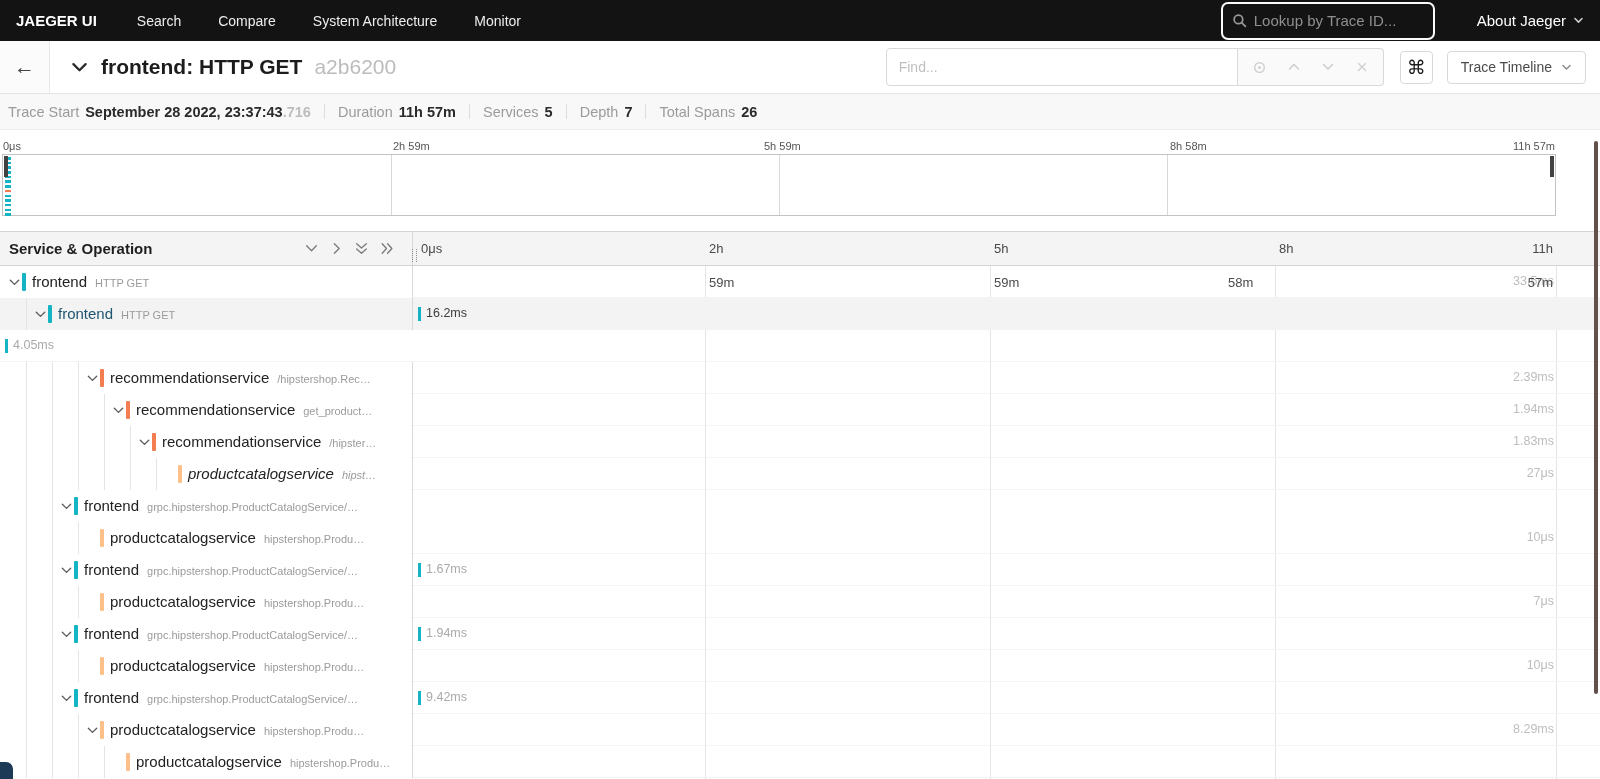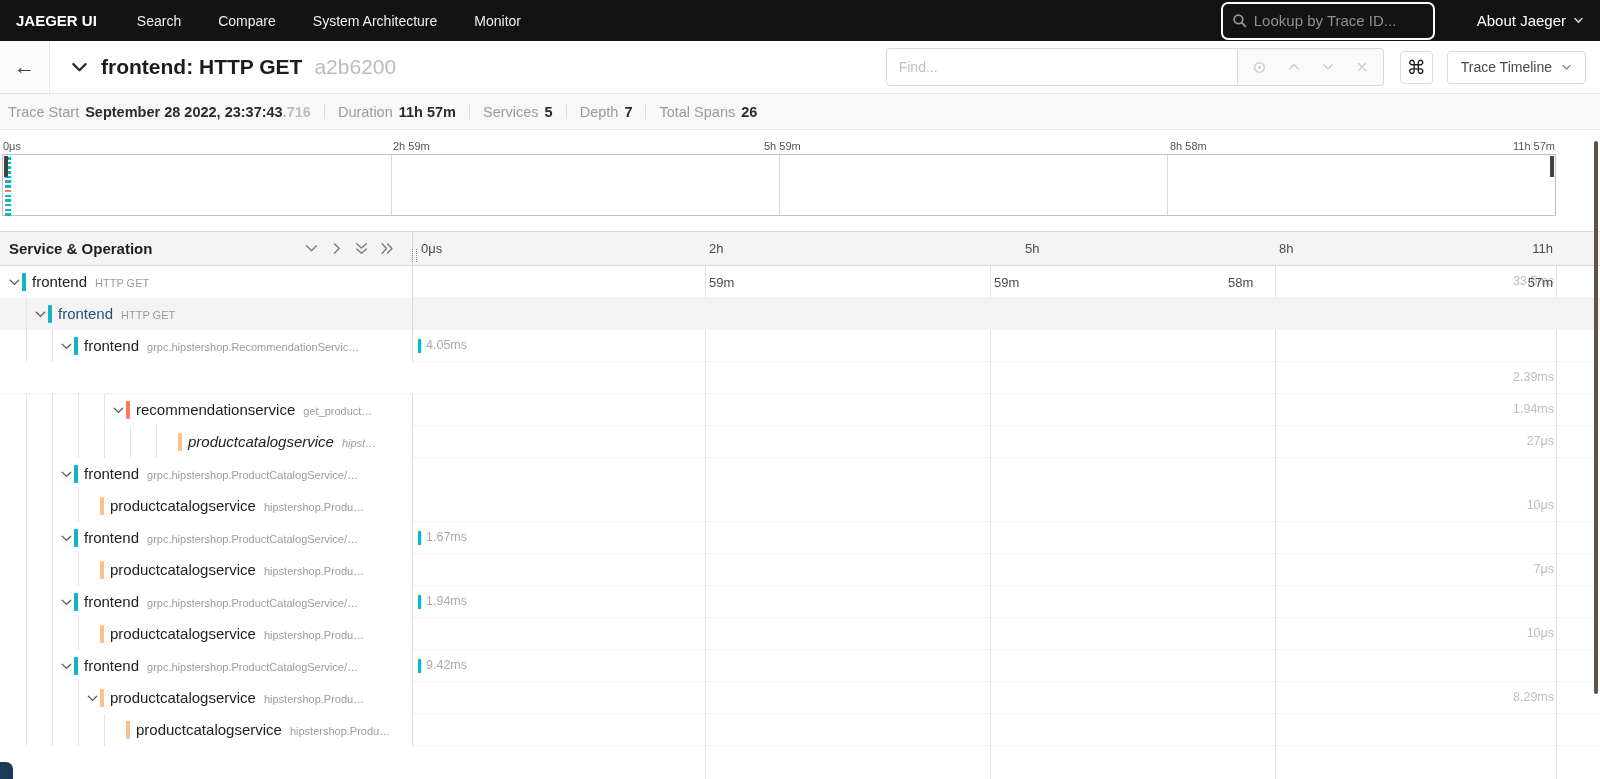--- a/index.html
+++ b/index.html
@@ -261,21 +261,21 @@
             </svg>
           </span>
       </span>
       <span class="grip"></span>
     </div>
   </div>
   <div id="tick-layer">
       <div class="tick-l1" style="left: 421px;">0μs</div>
       <div class="tick-l1" style="left: 709px;">2h</div>
       <div class="tick-l2" style="left: 709px;">59m</div>
-      <div class="tick-l1" style="left: 1025px;">5h</div>
+      <div class="tick-l1" style="left: 994px;">5h</div>
       <div class="tick-l2" style="left: 994px;">59m</div>
       <div class="tick-l1" style="left: 1279px;">8h</div>
       <div class="tick-l2" style="left: 1228px;">58m</div>
       <div class="tick-l1" style="right: 47px;">11h</div>
       <div class="tick-l2" style="right: 47px;">57m</div>
     </div>
 
   <div class="tt-rows" id="rows">
       <div class="row">
         <div class="row-left">
@@ -295,59 +295,83 @@
         <div class="row-left">
           <div class="guide" style="left: 26px;"></div>
           <span class="row-chevron" style="left: 34px;">
             <svg width="13" height="13" viewBox="0 0 14 14">
               <polyline points="2.5,4.5 7,9 11.5,4.5" fill="none" stroke="#5a5a5a" stroke-width="1.4" stroke-linecap="round" stroke-linejoin="round"></polyline>
             </svg>
           </span>
           <div class="span-bar" style="left: 48px; background: rgb(20, 180, 197);"></div>
           <span class="svc-name" style="left: 58px;">frontend<span class="op-name">HTTP GET</span></span>
         </div>
-      </div>
-      <div class="row">
-        <div class="row-left">
-          <div class="guide" style="left: 26px;"></div>
-          <div class="guide" style="left: 52px;"></div>
-          <span class="row-chevron" style="left: 60px;">
-            <svg width="13" height="13" viewBox="0 0 14 14">
-              <polyline points="2.5,4.5 7,9 11.5,4.5" fill="none" stroke="#5a5a5a" stroke-width="1.4" stroke-linecap="round" stroke-linejoin="round"></polyline>
-            </svg>
-          </span>
-          <div class="span-bar" style="left: 74px; background: rgb(20, 180, 197);"></div>
-          <span class="svc-name" style="left: 84px;">frontend<span class="op-name">grpc.hipstershop.RecommendationServic…</span></span>
-        </div>
+        <div class="row-right">
+          <div class="mini-bar" style="background: rgb(20, 180, 197);"></div>
+          <span class="dur-left">16.2ms</span>
+        </div>
+      </div>
+      <div class="row">
         <div class="row-right">
           <div class="mini-bar" style="background: rgb(20, 180, 197);"></div>
           <span class="dur-left">4.05ms</span>
         </div>
       </div>
       <div class="row">
+        <div class="row-left">
+          <div class="guide" style="left: 26px;"></div>
+          <div class="guide" style="left: 52px;"></div>
+          <div class="guide" style="left: 78px;"></div>
+          <span class="row-chevron" style="left: 86px;">
+            <svg width="13" height="13" viewBox="0 0 14 14">
+              <polyline points="2.5,4.5 7,9 11.5,4.5" fill="none" stroke="#5a5a5a" stroke-width="1.4" stroke-linecap="round" stroke-linejoin="round"></polyline>
+            </svg>
+          </span>
+          <div class="span-bar" style="left: 100px; background: rgb(244, 125, 82);"></div>
+          <span class="svc-name" style="left: 110px;">recommendationservice<span class="op-name">/hipstershop.Rec…</span></span>
+        </div>
         <div class="row-right">
           <span class="dur-right">2.39ms</span>
         </div>
       </div>
       <div class="row">
         <div class="row-left">
           <div class="guide" style="left: 26px;"></div>
           <div class="guide" style="left: 52px;"></div>
           <div class="guide" style="left: 78px;"></div>
           <div class="guide" style="left: 104px;"></div>
           <span class="row-chevron" style="left: 112px;">
             <svg width="13" height="13" viewBox="0 0 14 14">
               <polyline points="2.5,4.5 7,9 11.5,4.5" fill="none" stroke="#5a5a5a" stroke-width="1.4" stroke-linecap="round" stroke-linejoin="round"></polyline>
             </svg>
           </span>
           <div class="span-bar" style="left: 126px; background: rgb(244, 125, 82);"></div>
           <span class="svc-name" style="left: 136px;">recommendationservice<span class="op-name">get_product…</span></span>
         </div>
         <div class="row-right">
           <span class="dur-right">1.94ms</span>
+        </div>
+      </div>
+      <div class="row">
+        <div class="row-left">
+          <div class="guide" style="left: 26px;"></div>
+          <div class="guide" style="left: 52px;"></div>
+          <div class="guide" style="left: 78px;"></div>
+          <div class="guide" style="left: 104px;"></div>
+          <div class="guide" style="left: 130px;"></div>
+          <span class="row-chevron" style="left: 138px;">
+            <svg width="13" height="13" viewBox="0 0 14 14">
+              <polyline points="2.5,4.5 7,9 11.5,4.5" fill="none" stroke="#5a5a5a" stroke-width="1.4" stroke-linecap="round" stroke-linejoin="round"></polyline>
+            </svg>
+          </span>
+          <div class="span-bar" style="left: 152px; background: rgb(244, 125, 82);"></div>
+          <span class="svc-name" style="left: 162px;">recommendationservice<span class="op-name">/hipster…</span></span>
+        </div>
+        <div class="row-right">
+          <span class="dur-right">1.83ms</span>
         </div>
       </div>
       <div class="row">
         <div class="row-left">
           <div class="guide" style="left: 26px;"></div>
           <div class="guide" style="left: 52px;"></div>
           <div class="guide" style="left: 78px;"></div>
           <div class="guide" style="left: 104px;"></div>
           <div class="guide" style="left: 130px;"></div>
           <div class="guide" style="left: 156px;"></div>

